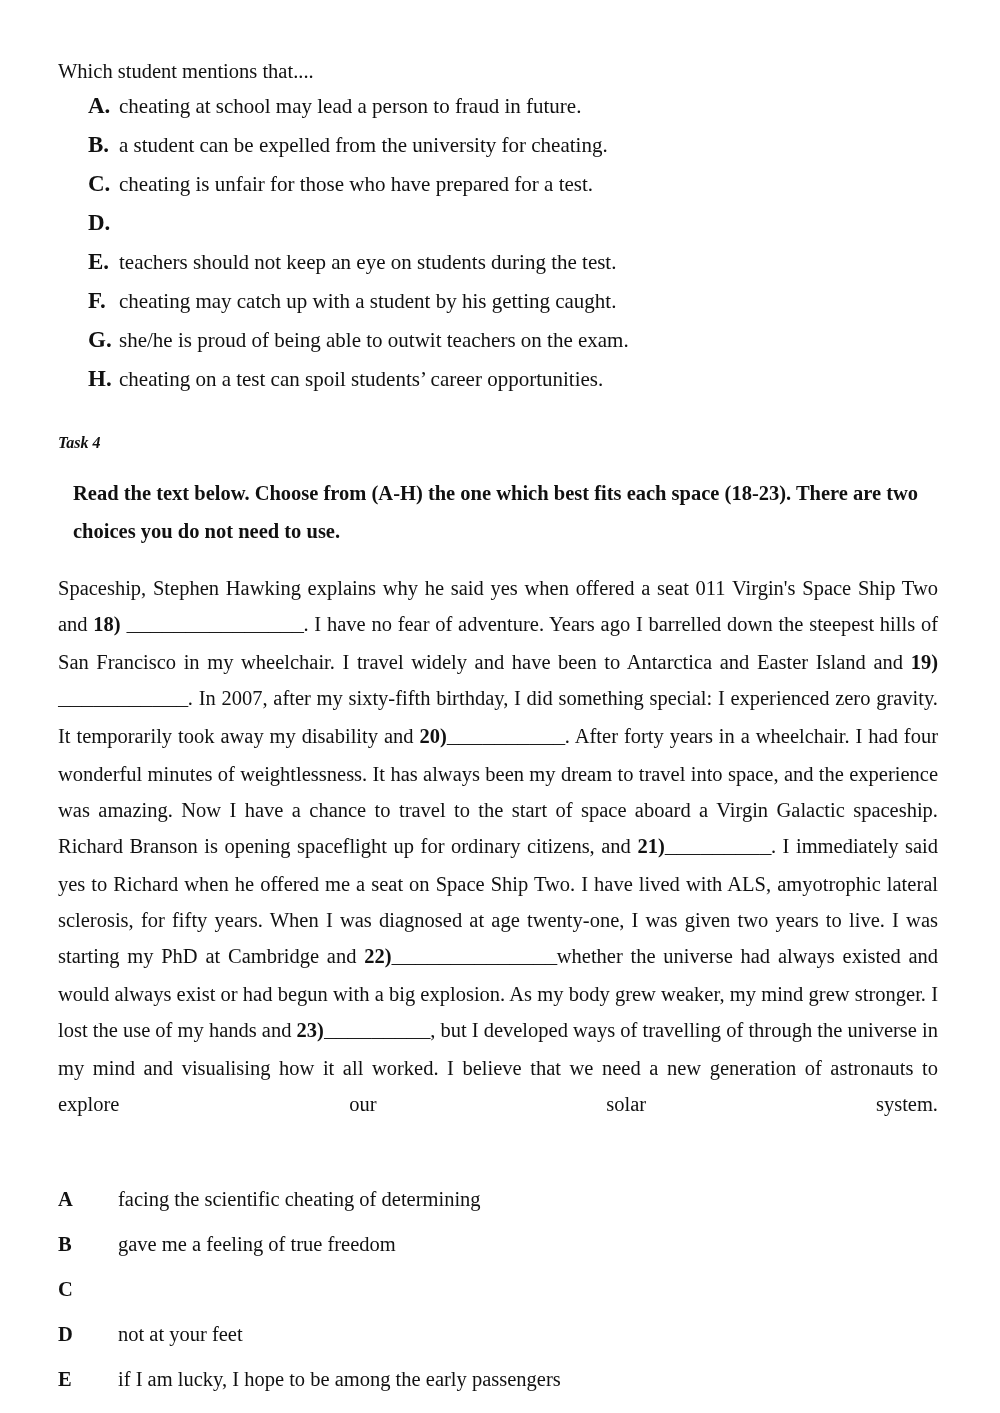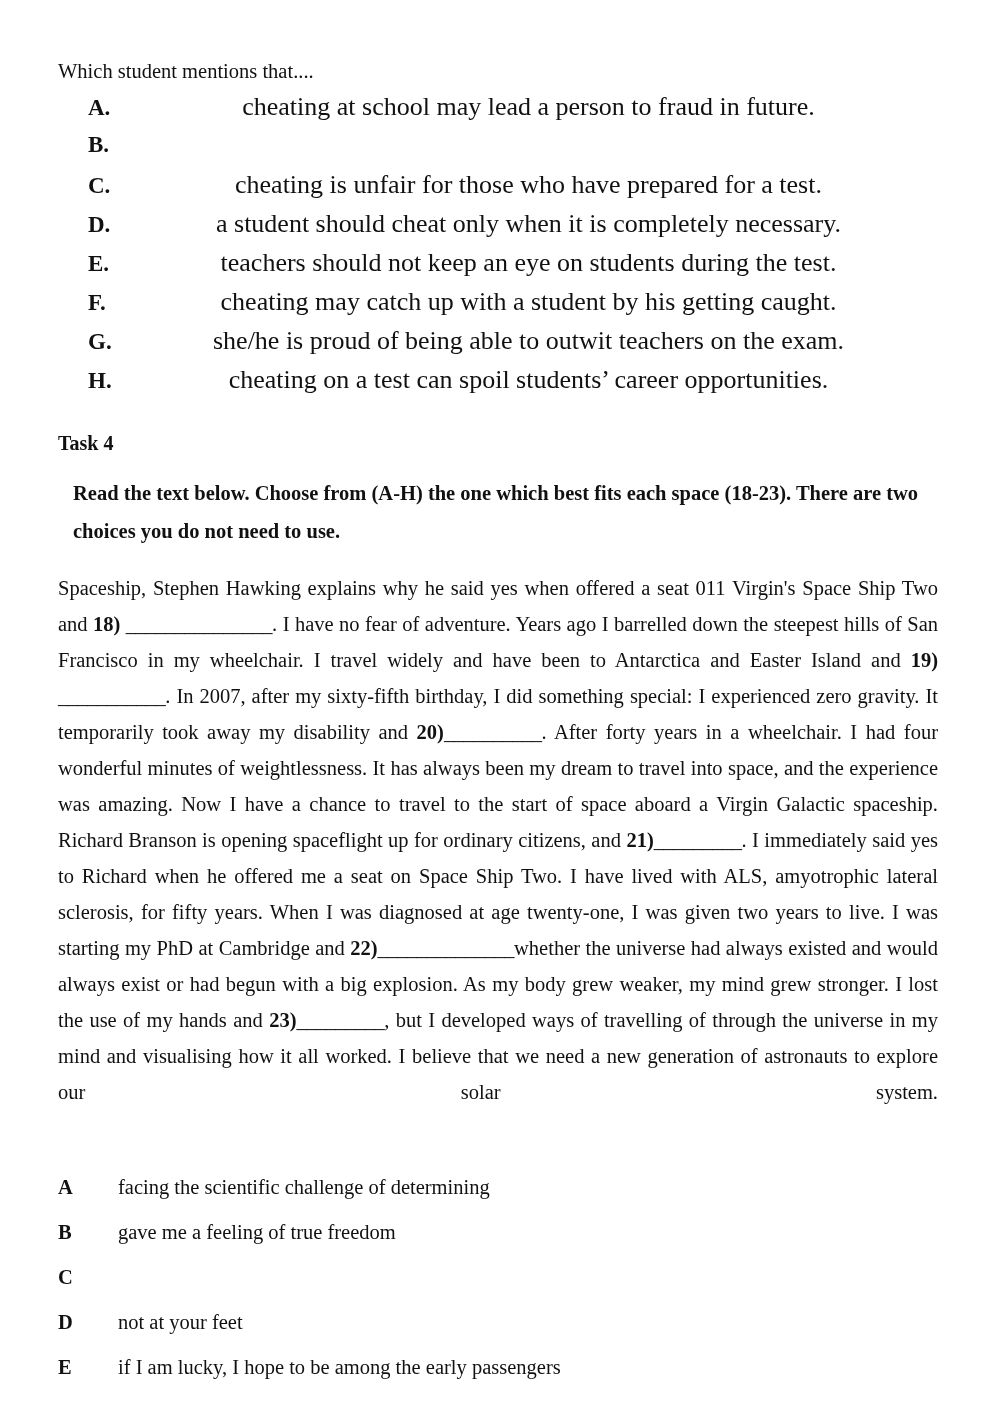--- a/index.html
+++ b/index.html
@@ -49,32 +49,32 @@
     height: 39px;
   }
   .option-letter {
     font-weight: bold;
     font-size: 23px;
     line-height: 1;
     min-width: 31px;
     flex: 0 0 auto;
   }
   .option-text {
-    font-size: 26px;
+    font-size: 21px;
     line-height: 1;
     flex: 1 1 auto;
-    text-align: center;
   }
 
   
   .task-heading {
     font-weight: bold;
-    font-size: 20px;
+    font-size: 16px;
     line-height: 30px;
     margin: 22px 0 0 0;
+    font-style: italic;
   }
   .task-instruction {
     font-weight: bold;
     font-size: 20.5px;
     line-height: 38px;
     margin: 16px 0 0 15px;
     width: 878px;
   }
 
   
@@ -89,21 +89,21 @@
   .passage::after {
     content: "";
     display: inline-block;
     width: 100%;
   }
   .blank-num {
     font-weight: bold;
     font-family: Liberation Serif, serif;
   }
   .blank {
-    font-family: Liberation Serif, serif;
+    font-family: Liberation Mono, monospace;
     letter-spacing: -0.5px;
     white-space: nowrap;
   }
 
   
   .answer-list {
     margin: 30px 0 0 0;
     padding: 0;
     list-style: none;
   }
@@ -131,28 +131,28 @@
 
     <p class="lead-in">Which student mentions that....</p>
 
     <ul class="option-list">
       <li class="option-row">
         <span class="option-letter">A.</span>
         <span class="option-text">cheating at school may lead a person to fraud in future.</span>
       </li>
       <li class="option-row">
         <span class="option-letter">B.</span>
+        <span class="option-text">a student can be expelled from the university for cheating.</span>
       </li>
       <li class="option-row">
         <span class="option-letter">C.</span>
         <span class="option-text">cheating is unfair for those who have prepared for a test.</span>
       </li>
       <li class="option-row">
         <span class="option-letter">D.</span>
-        <span class="option-text">a student should cheat only when it is completely necessary.</span>
       </li>
       <li class="option-row">
         <span class="option-letter">E.</span>
         <span class="option-text">teachers should not keep an eye on students during the test.</span>
       </li>
       <li class="option-row">
         <span class="option-letter">F.</span>
         <span class="option-text">cheating may catch up with a student by his getting caught.</span>
       </li>
       <li class="option-row">
@@ -169,21 +169,21 @@
 
     <p class="task-instruction">Read the text below. Choose from (A-H) the one which best fits each space (18-23). There are two choices you do not need to use.</p>
 
     <p class="passage">
       <span>Spaceship, Stephen Hawking explains why he said yes when offered a seat 011 Virgin's Space Ship Two and </span><span class="blank-num">18)</span> <span class="blank">_______________</span><span>. I have no fear of adventure. Years ago I barrelled down the steepest hills of San Francisco in my wheelchair. I travel widely and have been to Antarctica and Easter Island and </span><span class="blank-num">19)</span> <span class="blank">___________</span><span>. In 2007, after my sixty-fifth birthday, I did something special: I experienced zero gravity. It temporarily took away my disability and </span><span class="blank-num">20)</span><span class="blank">__________</span><span>. After forty years in a wheelchair. I had four wonderful minutes of weightlessness. It has always been my dream to travel into space, and the experience was amazing. Now I have a chance to travel to the start of space aboard a Virgin Galactic spaceship. Richard Branson is opening spaceflight up for ordinary citizens, and </span><span class="blank-num">21)</span><span class="blank">_________</span><span>. I immediately said yes to Richard when he offered me a seat on Space Ship Two. I have lived with ALS, amyotrophic lateral sclerosis, for fifty years. When I was diagnosed at age twenty-one, I was given two years to live. I was starting my PhD at Cambridge and </span><span class="blank-num">22)</span><span class="blank">______________</span><span>whether the universe had always existed and would always exist or had begun with a big explosion. As my body grew weaker, my mind grew stronger. I lost the use of my hands and </span><span class="blank-num">23)</span><span class="blank">_________</span><span>, but I developed ways of travelling of through the universe in my mind and visualising how it all worked. I believe that we need a new generation of astronauts to explore our solar system.</span>
     </p>
 
     <ul class="answer-list">
       <li class="answer-row">
         <span class="answer-letter">A</span>
-        <span class="answer-text">facing the scientific challenge of determining</span>
+        <span class="answer-text">facing the scientific cheating of determining</span>
       </li>
       <li class="answer-row">
         <span class="answer-letter">B</span>
         <span class="answer-text">gave me a feeling of true freedom</span>
       </li>
       <li class="answer-row">
         <span class="answer-letter">C</span>
       </li>
       <li class="answer-row">
         <span class="answer-letter">D</span>

